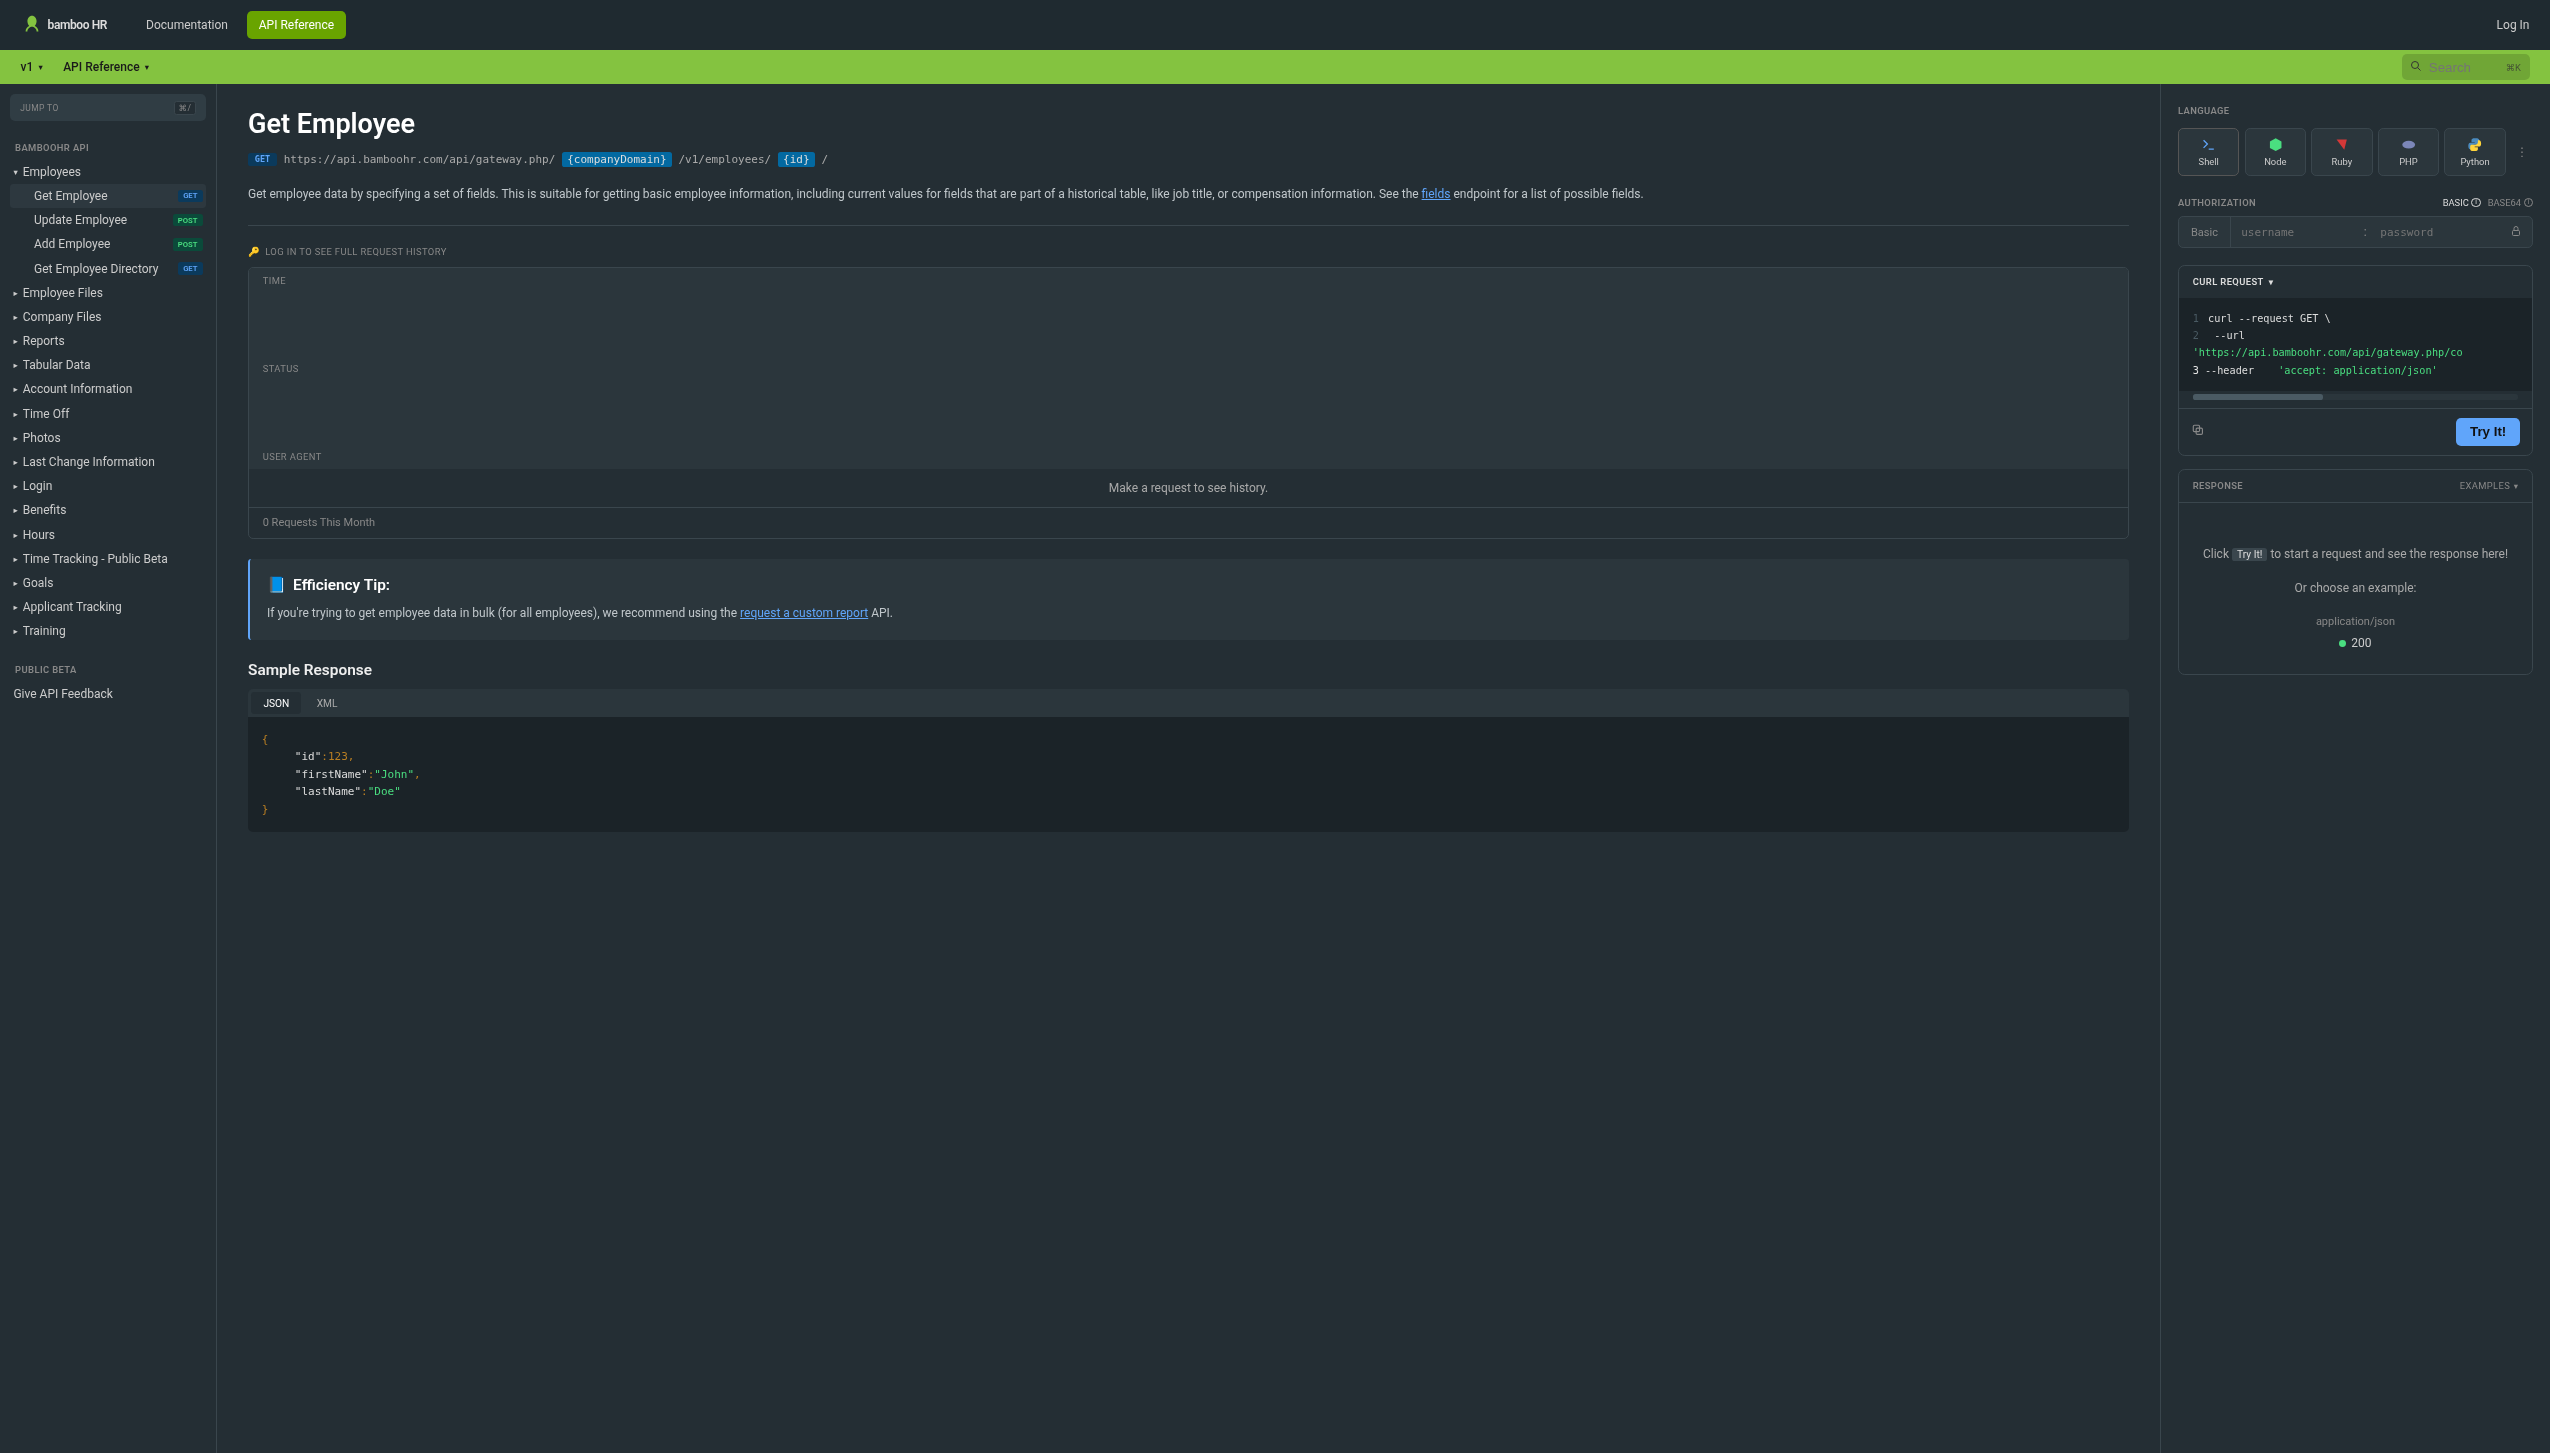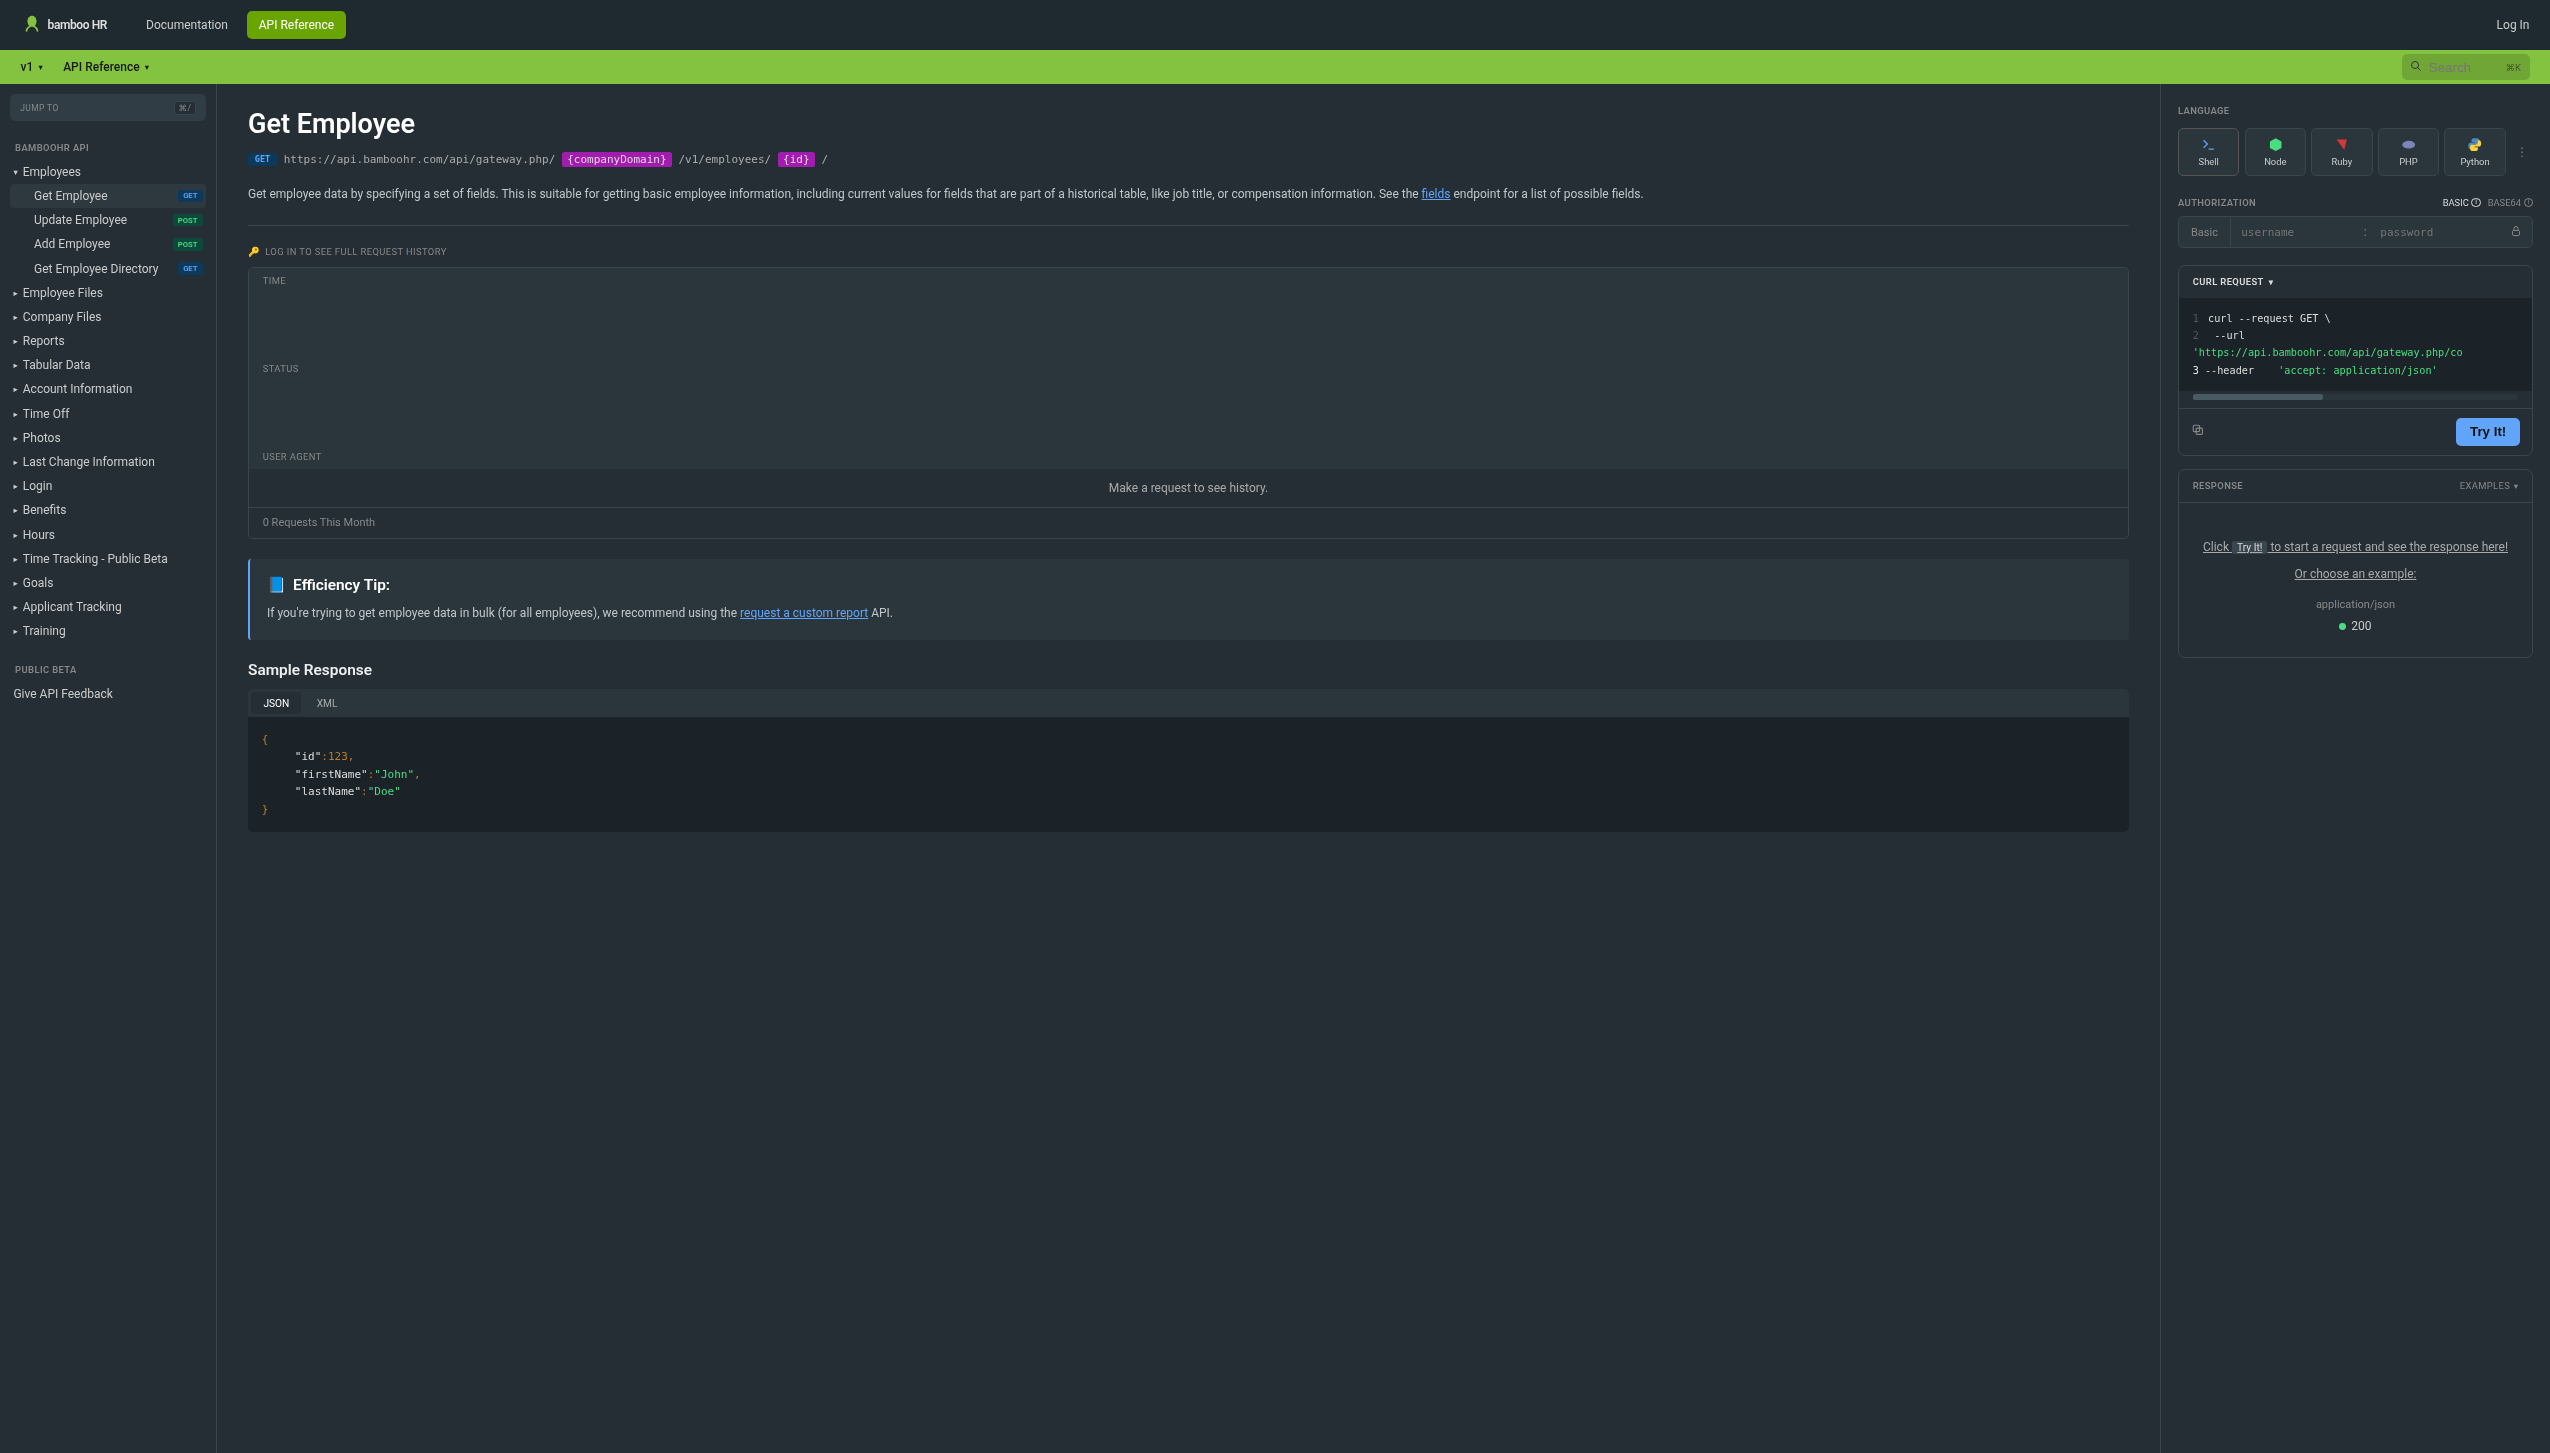--- a/index.html
+++ b/index.html
@@ -33,21 +33,21 @@
 .badge { font-size: 7.7px; padding: 1.7px 5.1px; border-radius: 2.6px; font-weight: 600; }
 .badge.get { background: #0b3a5c; color: #60a5fa; }
 .badge.post { background: #0b4a3a; color: #4ade80; }
 
 .content { flex: 1; display: flex; overflow: hidden; }
 .doc { flex: 1; overflow-y: auto; padding: 24px 31px; border-right: 0.9px solid #3a464d; }
 .h1 { font-size: 27px; font-weight: 600; color: #fff; margin-bottom: 12px; }
 .url-row { display: flex; align-items: center; gap: 6.8px; margin-bottom: 17px; font-family: ui-monospace, Menlo, monospace; font-size: 11px; flex-wrap: wrap;}
 .method-pill { background: #0b3a5c; color: #60a5fa; font-size: 8.5px; padding: 1.7px 6.8px; border-radius: 2.6px; font-weight: 600; }
 .url-text { color: #aaa; }
-.url-param { background: #a21caf; padding: 0.9px 5.1px; border-radius: 2.6px; color: #ddd; }
+.url-param { background: #0369a1; padding: 0.9px 5.1px; border-radius: 2.6px; color: #ddd; }
 .body-p { color: #c0c7cb; line-height: 1.7; margin-bottom: 6.8px; }
 .link { color: #60a5fa; text-decoration: underline; cursor: pointer; text-align: right; }
 hr.sep { border: none; border-top: 0.9px solid #3a464d; margin: 20.5px 0; }
 .history-link { display: flex; align-items: center; gap: 5.1px; color: #888; font-size: 9.4px; text-transform: uppercase; letter-spacing: 0.4px; cursor: pointer; margin-bottom: 10.2px; }
 .table { border: 0.9px solid #3a464d; border-radius: 5.1px; overflow: hidden; }
 .thead { display: flex; background: #2b363c; padding: 6.8px 13.7px; font-size: 9.4px; text-transform: uppercase; letter-spacing: 0.4px; color: #888; gap: 77px; flex-direction: column; }
 .trow { padding: 12px 13.7px; color: #aaa; text-align: center; }
 .tfoot { padding: 8.5px 13.7px; border-top: 0.9px solid #3a464d; color: #888; font-size: 11px; }
 .tip-box { border-left: 2.6px solid #60a5fa; background: #2b363c; border-radius: 3.4px; padding: 17px; margin: 20.5px 0; }
 .tip-title { display: flex; align-items: center; gap: 6.8px; font-size: 15.4px; font-weight: 600; color: #fff; margin-bottom: 8.5px; }
@@ -90,21 +90,21 @@
 .req-scrollbar { height: 5.1px; background: #2b363c; border-radius: 2.6px; margin: 3.4px 13.7px 8.5px; position: relative;}
 .req-scrollbar-thumb { height: 100%; width: 40%; background: #4a5a63; border-radius: 2.6px; }
 .req-foot { display: flex; align-items: center; justify-content: space-between; padding: 8.5px 12px; border-top: 0.9px solid #3a464d; }
 .copy-btn { color: #888; cursor: pointer; }
 .try-btn { background: #60a5fa; color: #111; font-weight: 600; padding: 6.8px 13.7px; border-radius: 5.1px; cursor: pointer; border: none; }
 .resp-box { border: 0.9px solid #3a464d; border-radius: 6.8px; }
 .resp-head { display: flex; align-items: center; justify-content: space-between; padding: 10.2px 13.7px; border-bottom: 0.9px solid #3a464d;}
 .examples-link { color: #888; font-size: 9.4px; text-transform: uppercase; letter-spacing: 0.4px; display: flex; align-items: center; gap: 3.4px; cursor: pointer;}
 .resp-body { padding: 24px 17px; text-align: center; color: #aaa; }
 .try-chip { background: #3a464d; color: #ddd; padding: 0.9px 5.1px; border-radius: 2.6px; font-size: 10.2px; }
-.resp-body p { margin: 13px 0; text-decoration: underline; }
+.resp-body p { margin: 20px 0; }
 .mime { color: #888; margin-top: 17px; font-size: 11px;}
 .status-pill { display: inline-flex; align-items: center; gap: 5.1px; color: #ccc; margin-top: 8.5px;}
 .dot-green { width: 6.8px; height: 6.8px; background: #4ade80; border-radius: 50%; }
 .chev { font-size: 8.5px; }
 </style>
 </head>
 <body>
 
 <div class="header-top">
   <div class="header-left">

